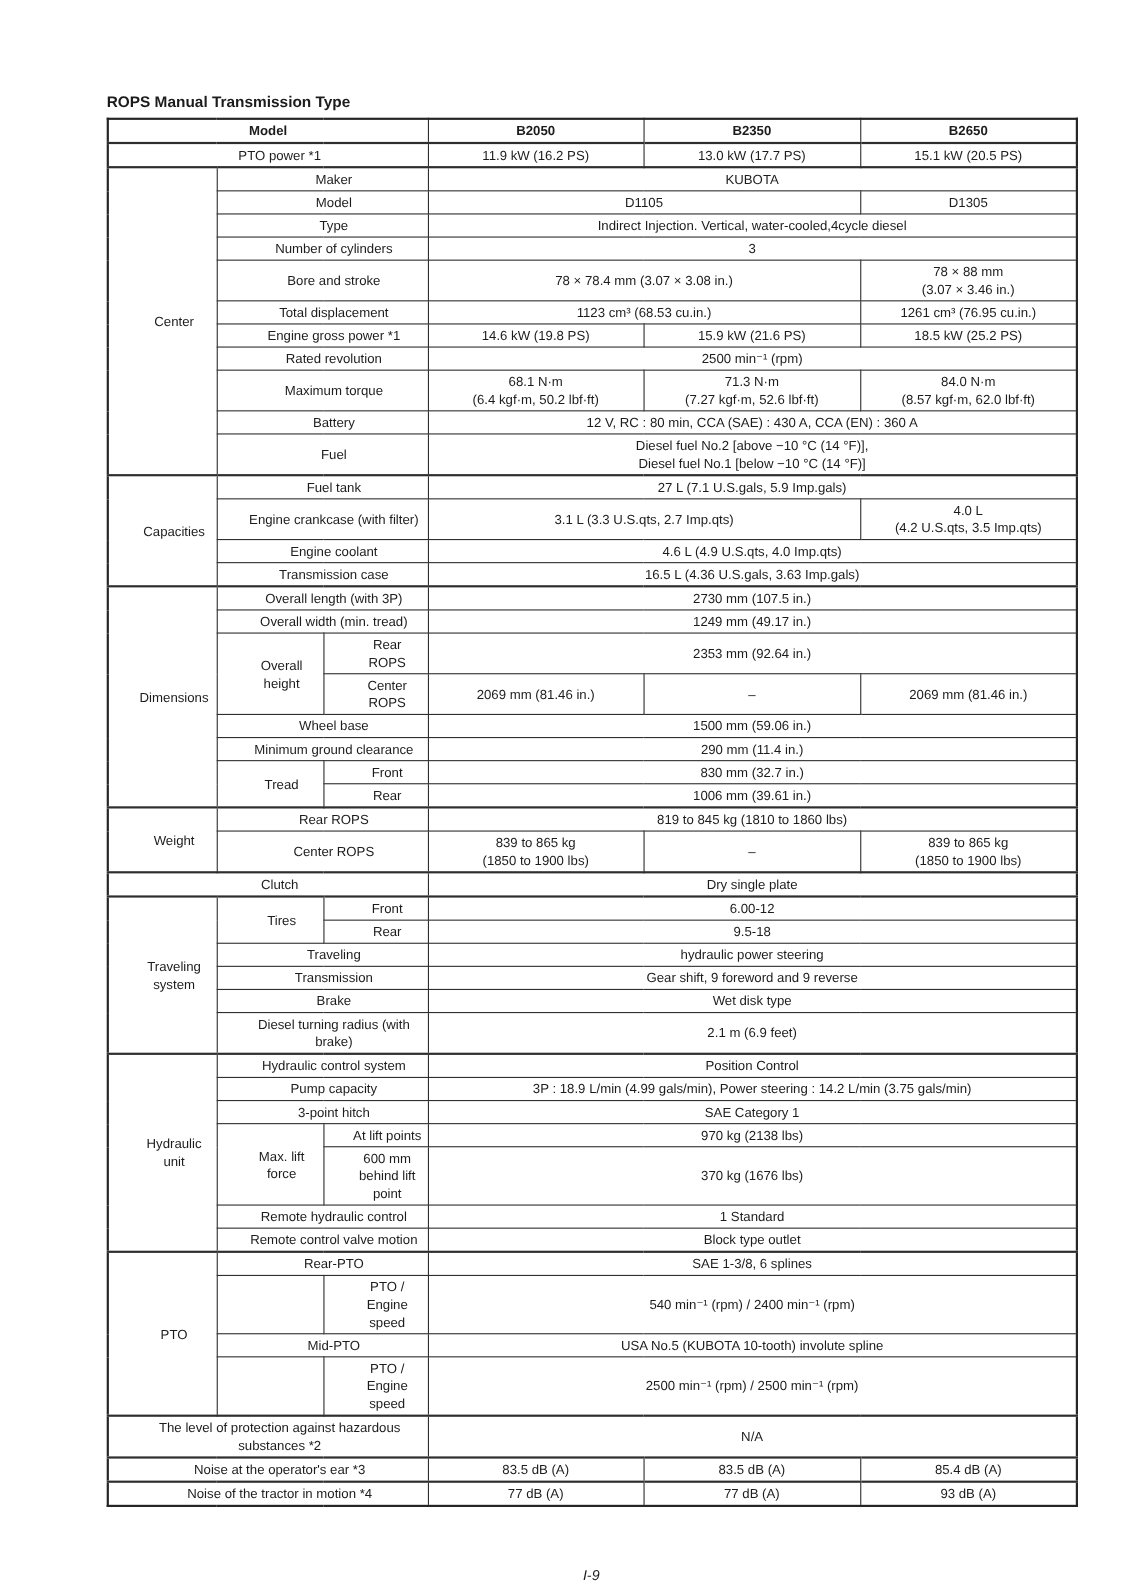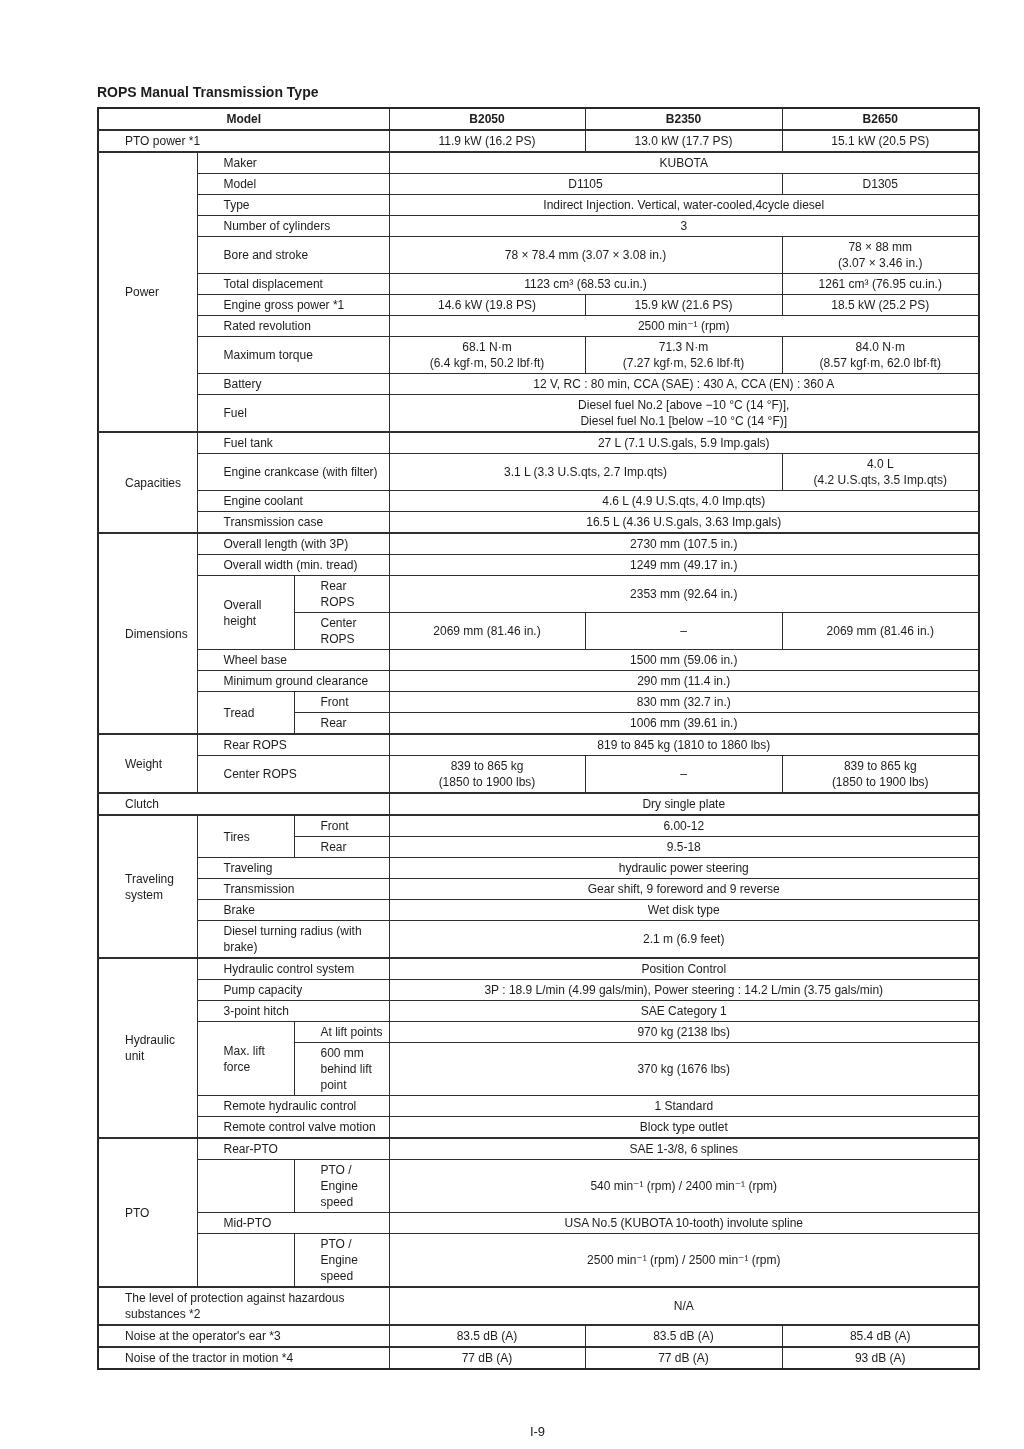--- a/index.html
+++ b/index.html
@@ -23,24 +23,24 @@
   }
   table.spec td{
     border:1px solid #2e2e2e;
     padding:2px 5px;
     vertical-align:middle;
     text-align:center;
     line-height:16px;
     white-space:pre-line;
     overflow:hidden;
   }
-  table.spec td.l{text-align:left;padding-left:26px;}
+  table.spec td.l{text-align:center;padding-left:26px;}
   table.spec td.b{font-weight:bold;}
   tr.sec td{border-top-width:2px;}
-  .page-num{margin-top:54px;text-align:center;font-size:13px;}
+  .page-num{margin-top:54px;text-align:center;font-size:13px;font-style:italic;}
   .kisc{margin-top:34px;text-align:right;font-size:12px;}
 </style>
 </head>
 <body>
 
 <div class="sheet">
 
 
   <div class="doc-title">ROPS Manual Transmission Type</div>
 
@@ -63,21 +63,21 @@
     </tr>
 
     <tr class="sec">
       <td colspan="3" class="l">PTO power *1</td>
       <td>11.9 kW (16.2 PS)</td>
       <td>13.0 kW (17.7 PS)</td>
       <td>15.1 kW (20.5 PS)</td>
     </tr>
 
     <tr class="sec">
-      <td rowspan="11" class="l">Power</td>
+      <td rowspan="11" class="l">Center</td>
       <td colspan="2" class="l">Maker</td>
       <td colspan="3">KUBOTA</td>
     </tr>
     <tr>
       <td colspan="2" class="l">Model</td>
       <td colspan="2">D1105</td>
       <td>D1305</td>
     </tr>
     <tr>
       <td colspan="2" class="l">Type</td>

